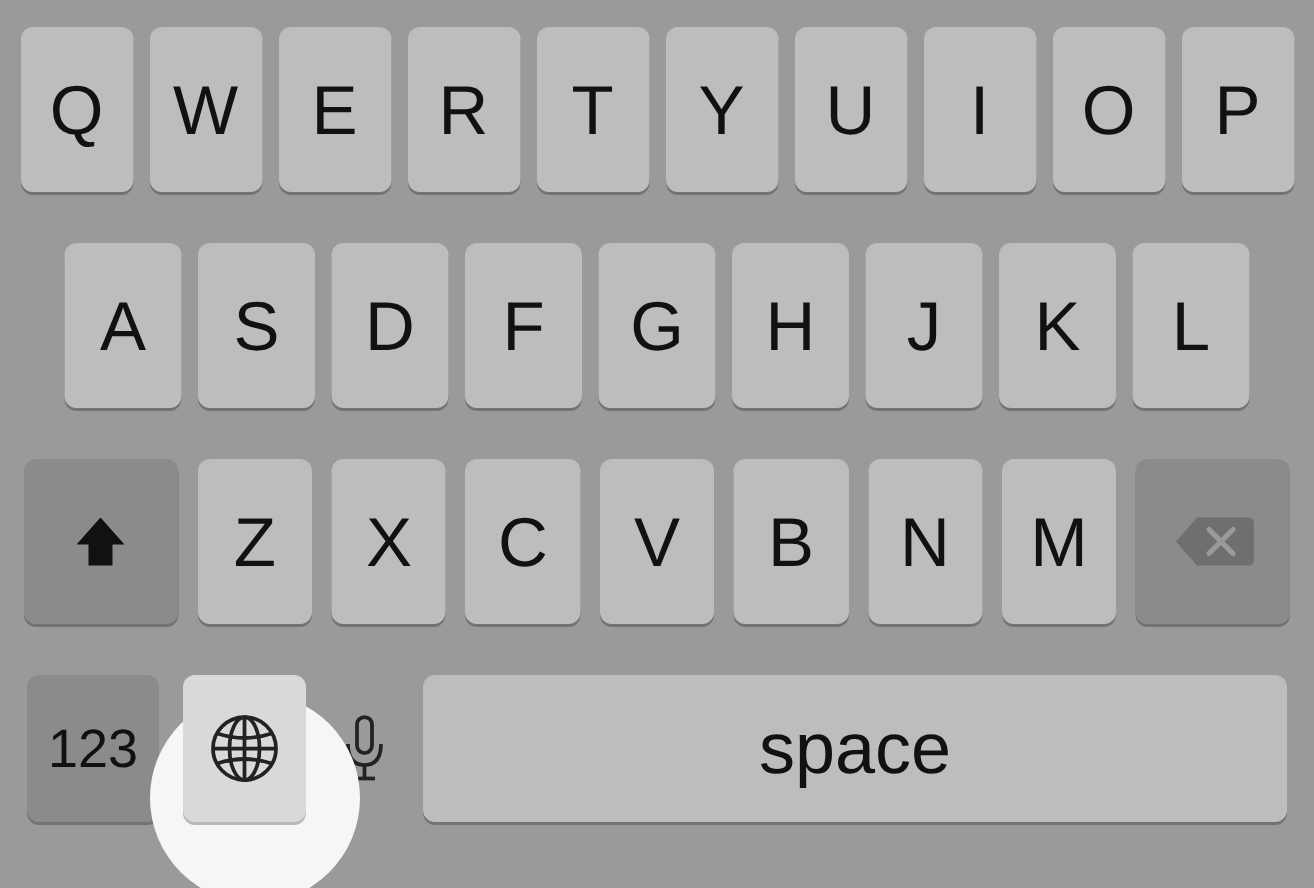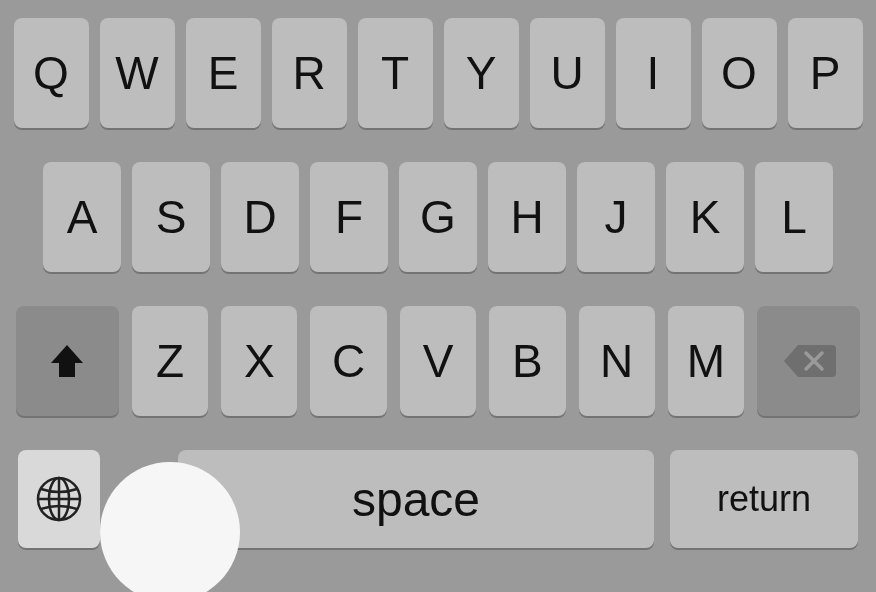--- a/index.html
+++ b/index.html
@@ -140,20 +140,21 @@
       <span>
         <svg width="54" height="40" viewBox="0 0 54 40">
           <path d="M16 4 L50 4 Q54 4 54 8 L54 32 Q54 36 50 36 L16 36 L2 20 Z" fill="#6f6f6f"></path>
           <path d="M24 12 L40 28 M40 12 L24 28" stroke="#9a9a9a" stroke-width="3.5" stroke-linecap="round"></path>
         </svg>
       </span>
     </div>
   </div>
 
   <div class="row row4">
+    <div class="key key-123">123</div>
     <div class="key key-globe">
       <span>
         <svg width="50" height="50" viewBox="0 0 50 50">
           <circle cx="25" cy="25" r="21" fill="none" stroke="#222" stroke-width="2.5"></circle>
           <ellipse cx="25" cy="25" rx="10" ry="21" fill="none" stroke="#222" stroke-width="2.5"></ellipse>
           <line x1="4" y1="25" x2="46" y2="25" stroke="#222" stroke-width="2.5"></line>
           <path d="M7 15 Q25 21 43 15" fill="none" stroke="#222" stroke-width="2.5"></path>
           <path d="M7 35 Q25 29 43 35" fill="none" stroke="#222" stroke-width="2.5"></path>
           <line x1="25" y1="4" x2="25" y2="46" stroke="#222" stroke-width="2.5"></line>
         </svg>
@@ -163,16 +164,15 @@
       <span>
         <svg width="30" height="46" viewBox="0 0 30 46">
           <rect x="10" y="2" width="10" height="24" rx="5" fill="none" stroke="#222" stroke-width="2.5"></rect>
           <path d="M4 20 Q4 34 15 34 Q26 34 26 20" fill="none" stroke="#222" stroke-width="2.5"></path>
           <line x1="15" y1="34" x2="15" y2="42" stroke="#222" stroke-width="2.5"></line>
           <line x1="8" y1="43" x2="22" y2="43" stroke="#222" stroke-width="2.5"></line>
         </svg>
       </span>
     </div>
     <div class="key key-space">space</div>
-    <div class="key key-return">return</div>
   </div>
 
 </div>
 
 </body></html>

